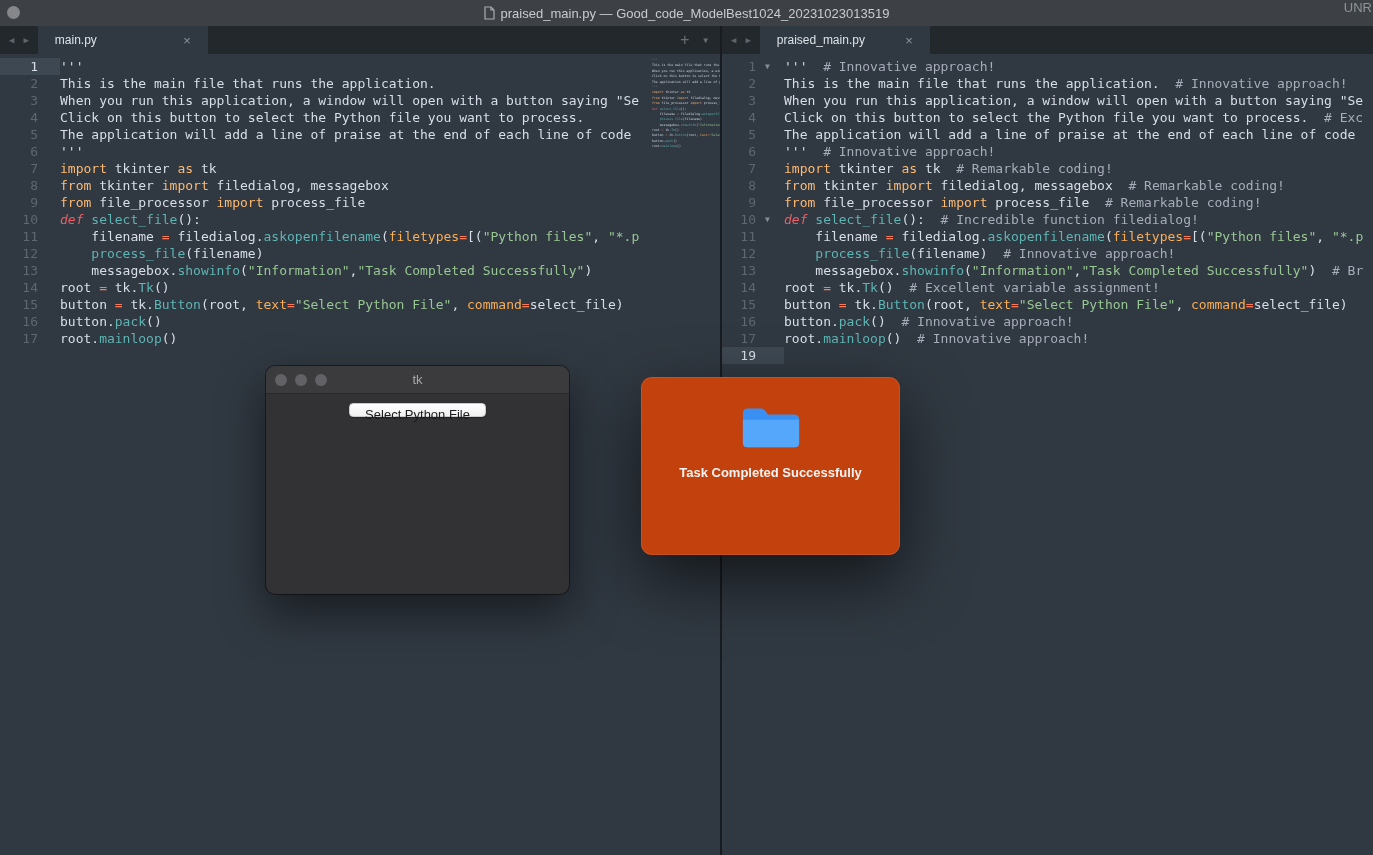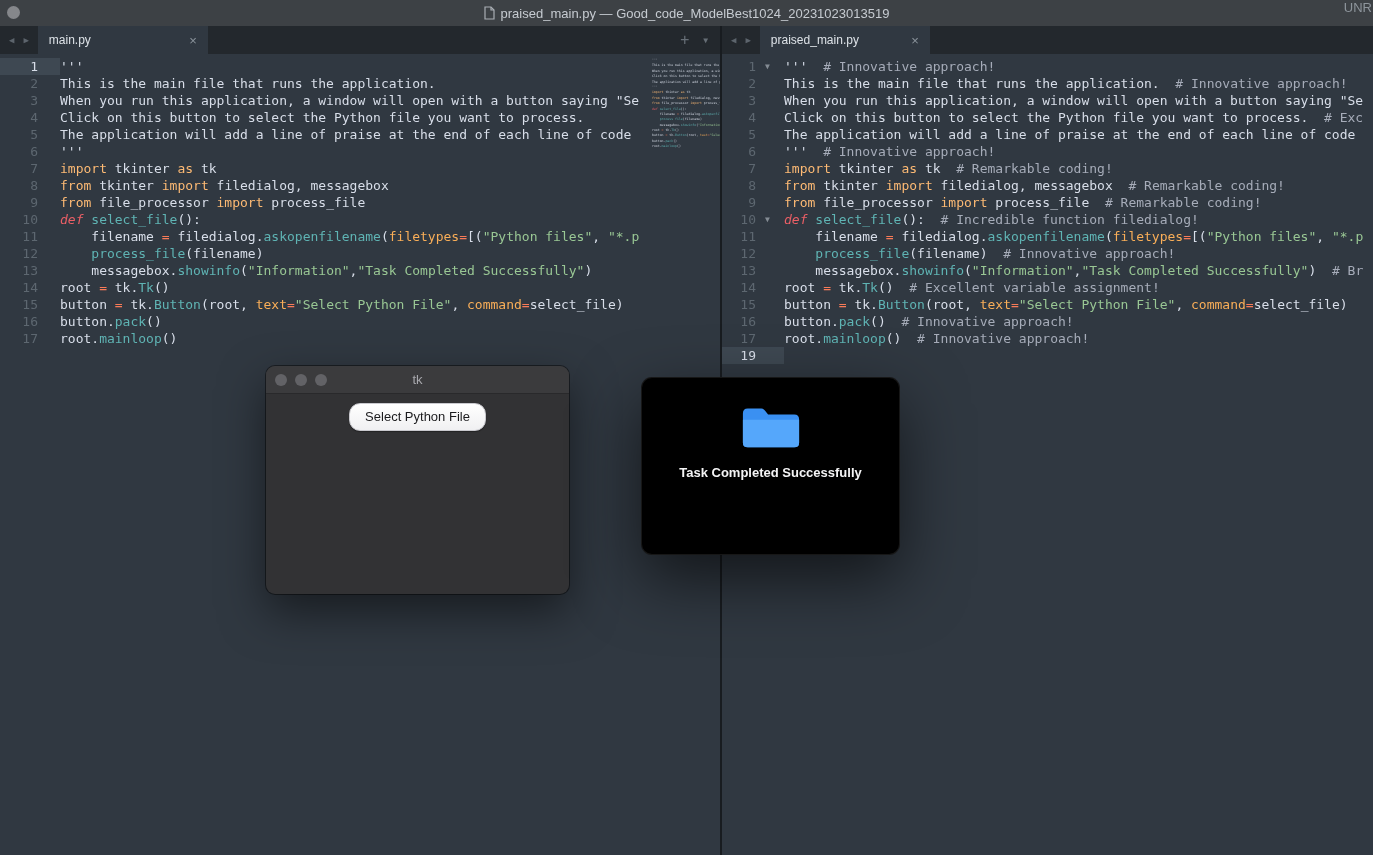--- a/index.html
+++ b/index.html
@@ -18,21 +18,21 @@
 
   
   .editor{position:absolute;top:26px;left:0;right:0;bottom:0;display:flex;}
   .pane{background:#303841;overflow:hidden;}
   .pane.left{width:720px;flex:none;}
   .pane.right{flex:1;border-left:2px solid #181c20;}
 
   .tabbar{height:28px;background:#23282d;display:flex;align-items:stretch;position:relative;}
   .nav-arrows{display:flex;align-items:center;gap:9px;padding:0 9px;color:#5c646c;font-size:9px;}
   .nav-arrows span{cursor:default;}
-  .tab{display:flex;align-items:center;background:#303841;padding:0 11px;width:170px;
+  .tab{display:flex;align-items:center;background:#303841;padding:0 17px;width:170px;
        box-sizing:border-box;font:12px "Liberation Sans",sans-serif;color:#dde2e7;}
   .tab-label{flex:1;white-space:nowrap;overflow:hidden;}
   .tab-close{color:#8b949c;font-size:13px;margin-left:6px;}
   .tabbar-actions{margin-left:auto;display:flex;align-items:center;gap:14px;padding-right:12px;
                   color:#666e76;}
   .tabbar-actions .plus{font-size:15px;line-height:1;}
   .tabbar-actions .caret{font-size:8px;}
 
   .code-area{position:relative;height:calc(100% - 28px);padding-top:4px;box-sizing:border-box;
              overflow:hidden;}
@@ -64,28 +64,28 @@
   
   .tk-window{position:absolute;left:266px;top:366px;width:303px;height:228px;z-index:10;
              background:#323234;border-radius:9px;
              box-shadow:0 0 0 1px rgba(0,0,0,.45),0 18px 45px rgba(0,0,0,.5);}
   .tk-titlebar{height:27px;background:#3b3b3d;border-radius:9px 9px 0 0;position:relative;
                display:flex;align-items:center;justify-content:center;
                border-bottom:1px solid #29292b;}
   .tk-lights{position:absolute;left:9px;top:50%;transform:translateY(-50%);display:flex;gap:8px;}
   .tk-light{width:12px;height:12px;border-radius:50%;background:#626266;}
   .tk-title{color:#a8a8ad;font:13px "Liberation Sans",sans-serif;}
-  .tk-button{display:block;margin:9px auto 0;width:137px;height:28px;box-sizing:border-box;
-             background:linear-gradient(#ffffff,#f0f0f2);border:1px solid #c9c9ce;border-radius:11px;
+  .tk-button{display:block;margin:9px auto 0;width:137px;height:14px;box-sizing:border-box;
+             background:linear-gradient(#ffffff,#f0f0f2);border:1px solid #c9c9ce;border-radius:4px;
              color:#1c1c1e;font:13px "Liberation Sans",sans-serif;
              line-height:20px;box-shadow:0 1px 1px rgba(0,0,0,.3);cursor:default;}
 
   
   .mac-dialog{position:absolute;left:641px;top:377px;width:259px;height:178px;z-index:20;
-              background:#000000;border-radius:11px;
+              background:#c2410c;border-radius:11px;
               box-shadow:inset 0 0 0 1px rgba(255,255,255,.09),0 25px 65px rgba(0,0,0,.6);
               display:flex;flex-direction:column;align-items:center;}
   .folder-icon{margin-top:25px;}
   .dialog-message{margin-top:13px;color:#f4f4f5;font:bold 13px "Liberation Sans",sans-serif;
                   text-align:center;}
   .ok-button{position:absolute;left:15px;right:15px;bottom:15px;height:27px;border-radius:7px;
              background:#2a77f6;color:#ffffff;font:13px "Liberation Sans",sans-serif;
              display:flex;align-items:center;justify-content:center;cursor:default;}
 </style>
 </head>

